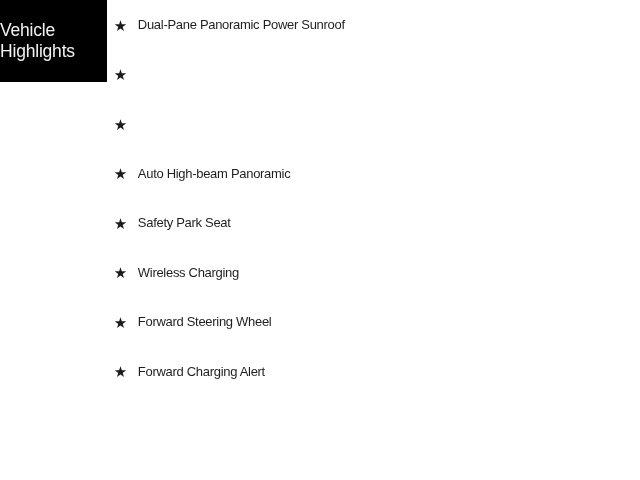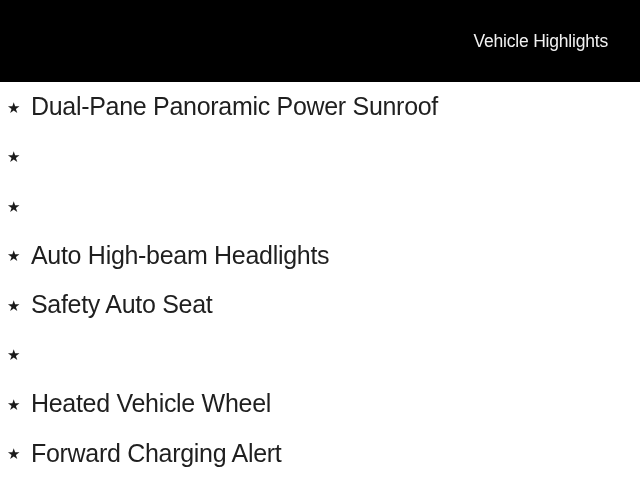--- a/index.html
+++ b/index.html
@@ -10,21 +10,21 @@
     width: 640px;
     height: 480px;
     background: #ffffff;
     font-family: "Liberation Sans", sans-serif;
     overflow: hidden;
   }
   .panel {
     width: 640px;
     height: 480px;
     display: flex;
-    flex-direction: column;
+    flex-direction: row;
     background: #ffffff;
   }
   .header-bar {
     height: 82px;
     flex: 0 0 82px;
     background: #000000;
     display: flex;
     align-items: center;
     justify-content: flex-end;
     padding-right: 32px;
@@ -53,21 +53,21 @@
     width: 24px;
     flex: 0 0 24px;
     color: #1a1a1a;
     font-size: 15px;
     line-height: 1;
     text-align: left;
     padding-top: 1px;
   }
   .label {
     color: #1f1f1f;
-    font-size: 25px;
+    font-size: 13px;
     letter-spacing: -0.3px;
     font-weight: 400;
     white-space: nowrap;
   }
 </style>
 </head>
 <body>
 
 <div class="panel">
 
@@ -85,35 +85,36 @@
     <div class="highlight-row">
       <span class="star">★</span>
     </div>
 
     <div class="highlight-row">
       <span class="star">★</span>
     </div>
 
     <div class="highlight-row">
       <span class="star">★</span>
-      <span class="label">Auto High-beam Headlights</span>
+      <span class="label">Auto High-beam Panoramic</span>
     </div>
 
     <div class="highlight-row">
       <span class="star">★</span>
-      <span class="label">Safety Auto Seat</span>
+      <span class="label">Safety Park Seat</span>
     </div>
 
     <div class="highlight-row">
       <span class="star">★</span>
+      <span class="label">Wireless Charging</span>
     </div>
 
     <div class="highlight-row">
       <span class="star">★</span>
-      <span class="label">Heated Vehicle Wheel</span>
+      <span class="label">Forward Steering Wheel</span>
     </div>
 
     <div class="highlight-row">
       <span class="star">★</span>
       <span class="label">Forward Charging Alert</span>
     </div>
 
   </div>
 </div>
 

